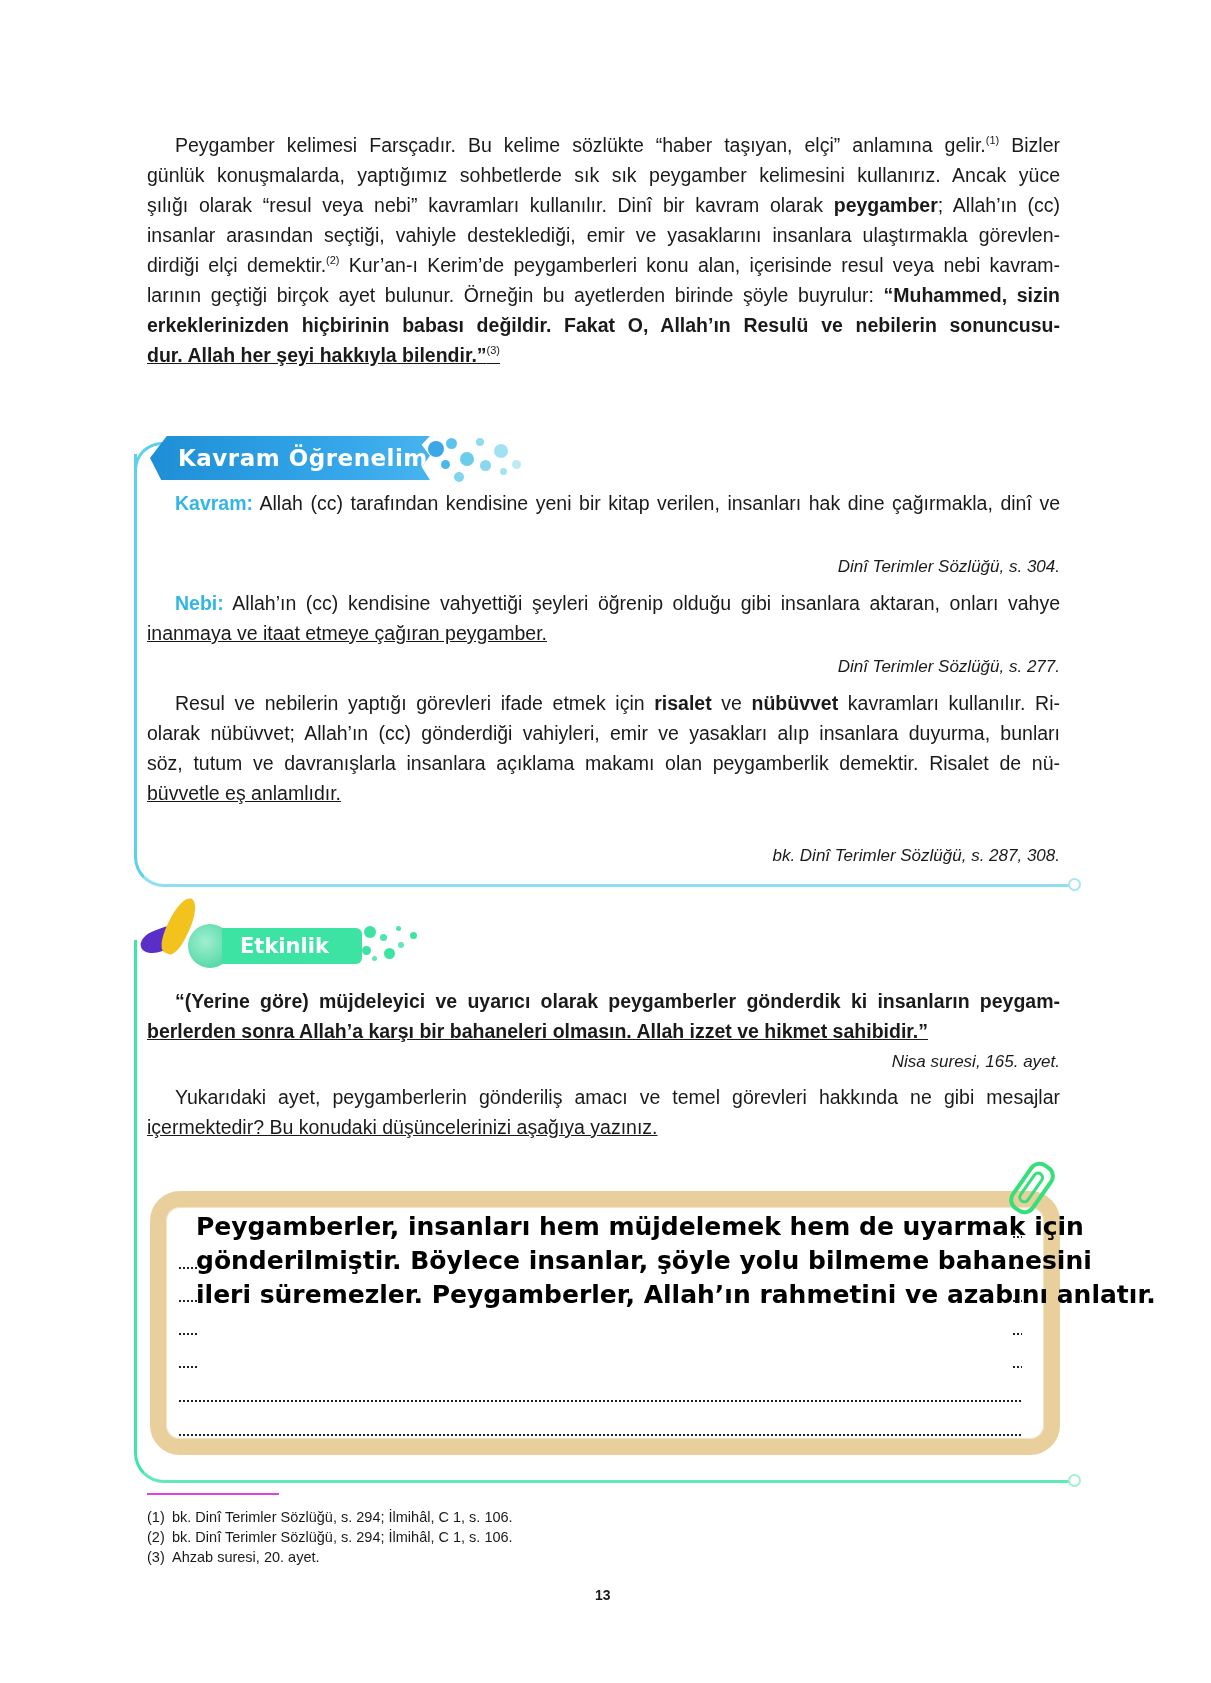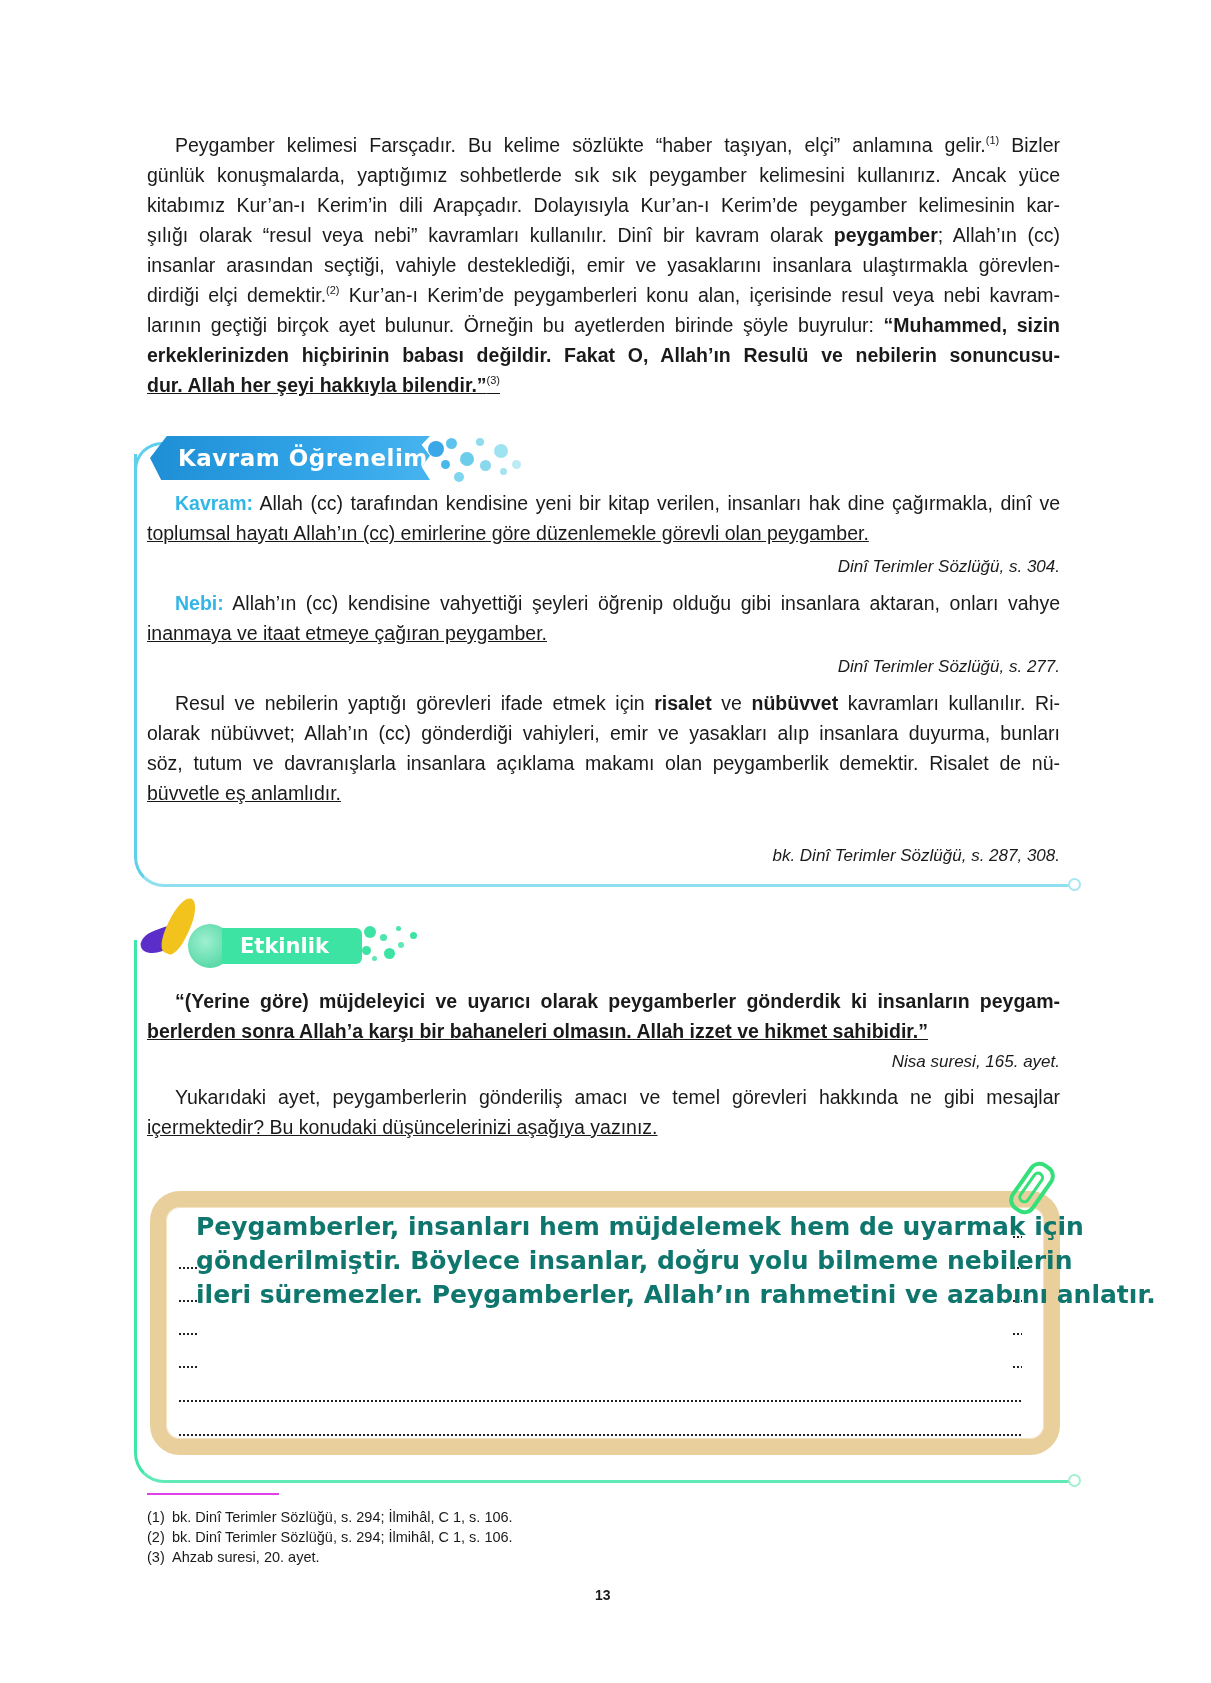--- a/index.html
+++ b/index.html
@@ -47,41 +47,40 @@
   
   .answer-box { position: absolute; left: 150px; top: 1191px; width: 910px; height: 264px;
                 border: 16px solid #e8cf9c; border-radius: 30px; background: #fff; box-sizing: border-box;
                 box-shadow: inset 0 0 0 1px #f3e4c2; }
   .dots { position: absolute; left: 178px; width: 845px; height: 2px;
           background-image: radial-gradient(circle, #222 0.9px, transparent 1.1px);
           background-size: 4px 2px; background-repeat: repeat-x; }
   .dots.short-l { width: 20px; }
   .dots.short-r { left: 1012px; width: 10px; }
   .answer-text { position: absolute; left: 196px; top: 1210px; width: 830px;
-                 font-family: "DejaVu Sans", sans-serif; font-weight: bold; color: #0f766e;
+                 font-family: "DejaVu Sans", sans-serif; font-weight: bold; color: #000000;
                  font-size: 25px; line-height: 34px; }
   .answer-text .a-line { display: block; white-space: nowrap; }
   .clip { position: absolute; left: 1018px; top: 1160px; width: 20px; height: 48px;
           border: 4px solid #35df7a; border-radius: 12px; transform: rotate(35deg); }
   .clip:after { content: ""; position: absolute; left: 3px; top: 6px; width: 6px; height: 30px;
                 border: 3px solid #35df7a; border-radius: 6px; }
 
   .fn-rule { position: absolute; left: 147px; top: 1493px; width: 132px; height: 2px; background: #e040e8; }
   .footnotes { position: absolute; left: 147px; top: 1507px; font-size: 14.5px; line-height: 20px; }
   .footnotes .fn { display: block; white-space: nowrap; }
   .footnotes .num { display: inline-block; width: 25px; }
   .page-num { position: absolute; left: 595px; top: 1587px; font-weight: bold; font-size: 14px; }
 </style>
 </head>
 <body>
 
 <div class="p" style="left:147px; top:130px; width:913px;">
   <span class="line"><span class="indent"></span><span>Peygamber kelimesi Farsçadır. Bu kelime sözlükte “haber taşıyan, elçi” anlamına gelir.</span><sup>(1)</sup><span> Bizler</span></span>
   <span class="line">günlük konuşmalarda, yaptığımız sohbetlerde sık sık peygamber kelimesini kullanırız. Ancak yüce</span>
-  <span class="line">kitabımız Kur’an-ı Kerim’in dili Arapçadır. Dolayısıyla Kur’an-ı Kerim’de peygamber kelimesinin kar-</span>
   <span class="line"><span>şılığı olarak “resul veya nebi” kavramları kullanılır. Dinî bir kavram olarak </span><b>peygamber</b><span>; Allah’ın (cc)</span></span>
   <span class="line">insanlar arasından seçtiği, vahiyle desteklediği, emir ve yasaklarını insanlara ulaştırmakla görevlen-</span>
   <span class="line"><span>dirdiği elçi demektir.</span><sup>(2)</sup><span> Kur’an-ı Kerim’de peygamberleri konu alan, içerisinde resul veya nebi kavram-</span></span>
   <span class="line"><span>larının geçtiği birçok ayet bulunur. Örneğin bu ayetlerden birinde şöyle buyrulur: </span><b>“Muhammed, sizin</b></span>
   <span class="line"><b>erkeklerinizden hiçbirinin babası değildir. Fakat O, Allah’ın Resulü ve nebilerin sonuncusu-</b></span>
   <span class="line last"><b>dur. Allah her şeyi hakkıyla bilendir.”</b><sup>(3)</sup></span>
 </div>
 
 <div class="kavram-frame"></div>
 <span class="end-dot" style="left:1068px; top:878px;"></span>
@@ -94,21 +93,20 @@
   <span style="left:476px;top:438px;width:8px;height:8px;background:#8fdcef;"></span>
   <span style="left:480px;top:460px;width:11px;height:11px;background:#8ad7ee;"></span>
   <span style="left:494px;top:444px;width:14px;height:14px;background:#9fe2f1;"></span>
   <span style="left:500px;top:468px;width:7px;height:7px;background:#a5e3f1;"></span>
   <span style="left:512px;top:460px;width:9px;height:9px;background:#bdebf4;"></span>
   <span style="left:454px;top:472px;width:10px;height:10px;background:#7fd5ee;"></span>
 </div>
 
 <div class="p" style="left:147px; top:488px; width:913px;">
   <span class="line"><span class="indent"></span><span class="term">Kavram:</span><span> Allah (cc) tarafından kendisine yeni bir kitap verilen, insanları hak dine çağırmakla, dinî ve</span></span>
-  <span class="line last">toplumsal hayatı Allah’ın (cc) emirlerine göre düzenlemekle görevli olan peygamber.</span>
 </div>
 <div class="cite" style="right:151px; top:557px;">Dinî Terimler Sözlüğü, s. 304.</div>
 
 <div class="p" style="left:147px; top:588px; width:913px;">
   <span class="line"><span class="indent"></span><span class="term">Nebi:</span><span> Allah’ın (cc) kendisine vahyettiği şeyleri öğrenip olduğu gibi insanlara aktaran, onları vahye</span></span>
   <span class="line last">inanmaya ve itaat etmeye çağıran peygamber.</span>
 </div>
 <div class="cite" style="right:151px; top:657px;">Dinî Terimler Sözlüğü, s. 277.</div>
 
 <div class="p" style="left:147px; top:688px; width:913px;">
@@ -157,21 +155,21 @@
 <div class="dots short-r" style="top:1300px;"></div>
 <div class="dots short-l" style="top:1333px;"></div>
 <div class="dots short-r" style="top:1333px;"></div>
 <div class="dots short-l" style="top:1366px;"></div>
 <div class="dots short-r" style="top:1366px;"></div>
 <div class="dots" style="top:1400px;"></div>
 <div class="dots" style="top:1434px;"></div>
 
 <div class="answer-text">
   <span class="a-line">Peygamberler, insanları hem müjdelemek hem de uyarmak için</span>
-  <span class="a-line">gönderilmiştir. Böylece insanlar, doğru yolu bilmeme nebilerin</span>
+  <span class="a-line">gönderilmiştir. Böylece insanlar, şöyle yolu bilmeme bahanesini</span>
   <span class="a-line">ileri süremezler. Peygamberler, Allah’ın rahmetini ve azabını anlatır.</span>
 </div>
 
 <div class="fn-rule"></div>
 <div class="footnotes">
   <span class="fn"><span class="num">(1)</span><span>bk. Dinî Terimler Sözlüğü, s. 294; İlmihâl, C 1, s. 106.</span></span>
   <span class="fn"><span class="num">(2)</span><span>bk. Dinî Terimler Sözlüğü, s. 294; İlmihâl, C 1, s. 106.</span></span>
   <span class="fn"><span class="num">(3)</span><span>Ahzab suresi, 20. ayet.</span></span>
 </div>
 

